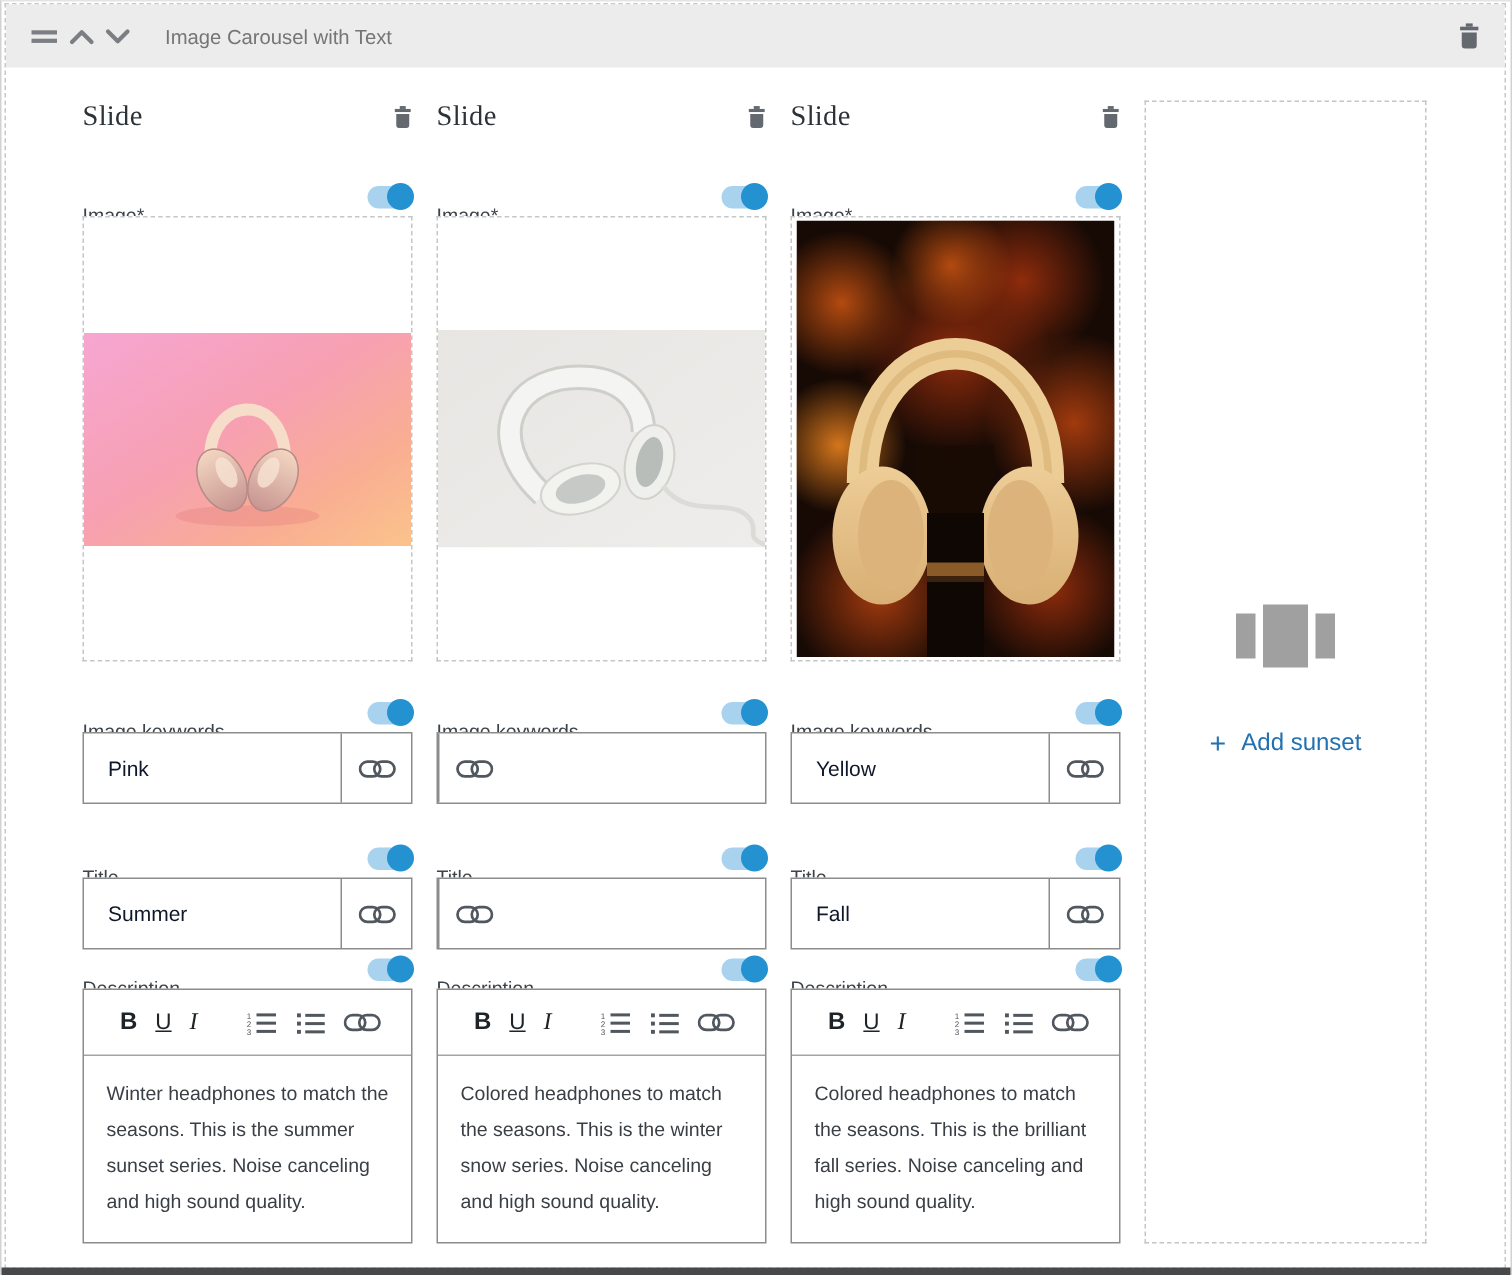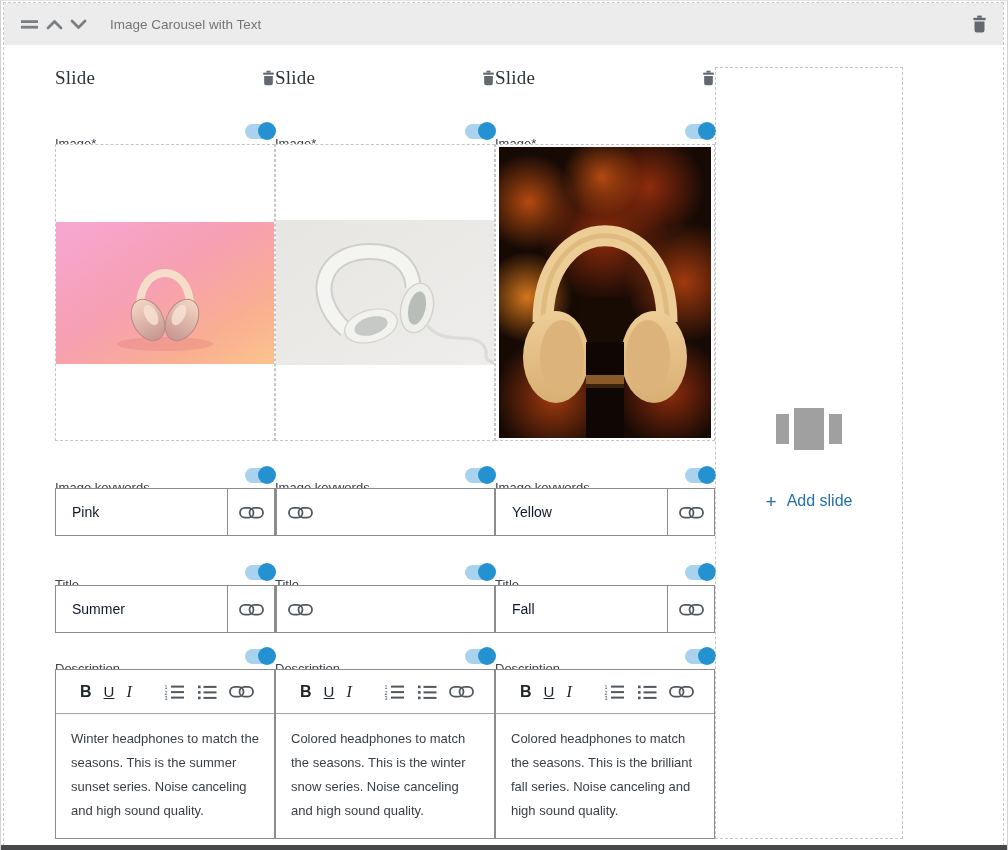--- a/index.html
+++ b/index.html
@@ -11,38 +11,38 @@
   .bottom-edge { position:absolute; left:0; right:0; bottom:0; height:5px; background:#47484a; z-index:5; }
 
   .widget { position:absolute; left:2px; right:3px; top:1px; bottom:4px;
             border:1px dashed #c7c8ca; background:#fff; }
 
   .block-header { height:42px; background:#ececec; display:flex; align-items:center; padding:0 16px; gap:7px; }
   .block-header .title { color:#757575; font-size:13.5px; margin-left:16px; }
   .header-spacer { flex:1; }
   .icon-btn { display:flex; align-items:center; justify-content:center; background:none; border:none; cursor:pointer; padding:0; }
 
-  .body { display:flex; align-items:stretch; padding:22px 50px 6px 51px; }
+  .body { display:flex; align-items:stretch; gap:16px; padding:22px 50px 6px 51px; }
 
   .slide-col { width:220px; flex:0 0 220px; display:flex; flex-direction:column; }
   .slide-head { height:22px; margin-bottom:34px; display:flex; align-items:center; justify-content:space-between; }
   .slide-head .slide-title { font-family:"Liberation Serif", serif; font-size:19px; color:#2c3338; letter-spacing:.2px; }
 
   .field-row { height:16px; margin-bottom:5px; display:flex; align-items:center; justify-content:space-between; }
   .field-label { font-size:13px; color:#3c434a;margin-top:24px; }
 
   .toggle { position:relative; width:30px; height:15px; border-radius:8px; background:#a8d2ee; flex:0 0 auto; cursor:pointer; }
   .toggle .knob { position:absolute; right:-1px; top:-1.5px; width:18px; height:18px; border-radius:50%; background:#2491d1; }
 
   .image-box { height:297px; border:1px dashed #c5c6c8; margin-bottom:26px;
                display:flex; align-items:center; justify-content:center; overflow:hidden; background:#fff; cursor:pointer; }
   .image-box svg { display:block; }
 
   .input-group { height:48px; border:1px solid #8c8c8c; display:flex; align-items:stretch; margin-bottom:28px; background:#fff; }
-  .input-group.tight { margin-bottom:15px; }
+  .input-group.tight { margin-bottom:5px; }
   .input-cell { flex:1; display:flex; align-items:center; }
   .input-cell input { width:100%; border:none; outline:none; font-family:"Liberation Sans", sans-serif;
                       font-size:14px; color:#0f172a; padding:0 0 0 16px; background:transparent; }
   .icon-cell { width:47px; border-left:1px solid #8c8c8c; display:flex; align-items:center; justify-content:center; cursor:pointer; }
 
   .rte { border:1px solid #8c8c8c; background:#fff; }
   .rte-toolbar { height:44px; border-bottom:1px solid #a3a3a6; display:flex; align-items:center; padding:0 14px 0 18px; }
   .tb-btn { background:none; border:none; cursor:pointer; color:#1d2327; display:flex; align-items:center; justify-content:center; padding:0 6px; }
   .tb-bold { font-weight:bold; font-size:16px; font-family:"Liberation Sans", sans-serif; }
   .tb-underline { font-size:15px; text-decoration:underline; font-family:"Liberation Sans", sans-serif; }
@@ -475,21 +475,21 @@
 
       <div class="add-col">
         <div class="add-inner">
           <div class="carousel-glyph">
             <span class="side"></span>
             <span class="mid"></span>
             <span class="side"></span>
           </div>
           <button class="add-slide-btn">
             <span class="plus">+</span>
-            <span>Add slide</span>
+            <span>Add sunset</span>
           </button>
         </div>
       </div>
 
     </div>
   </div>
   <div class="bottom-edge"></div>
 </div>
 
 </body></html>

